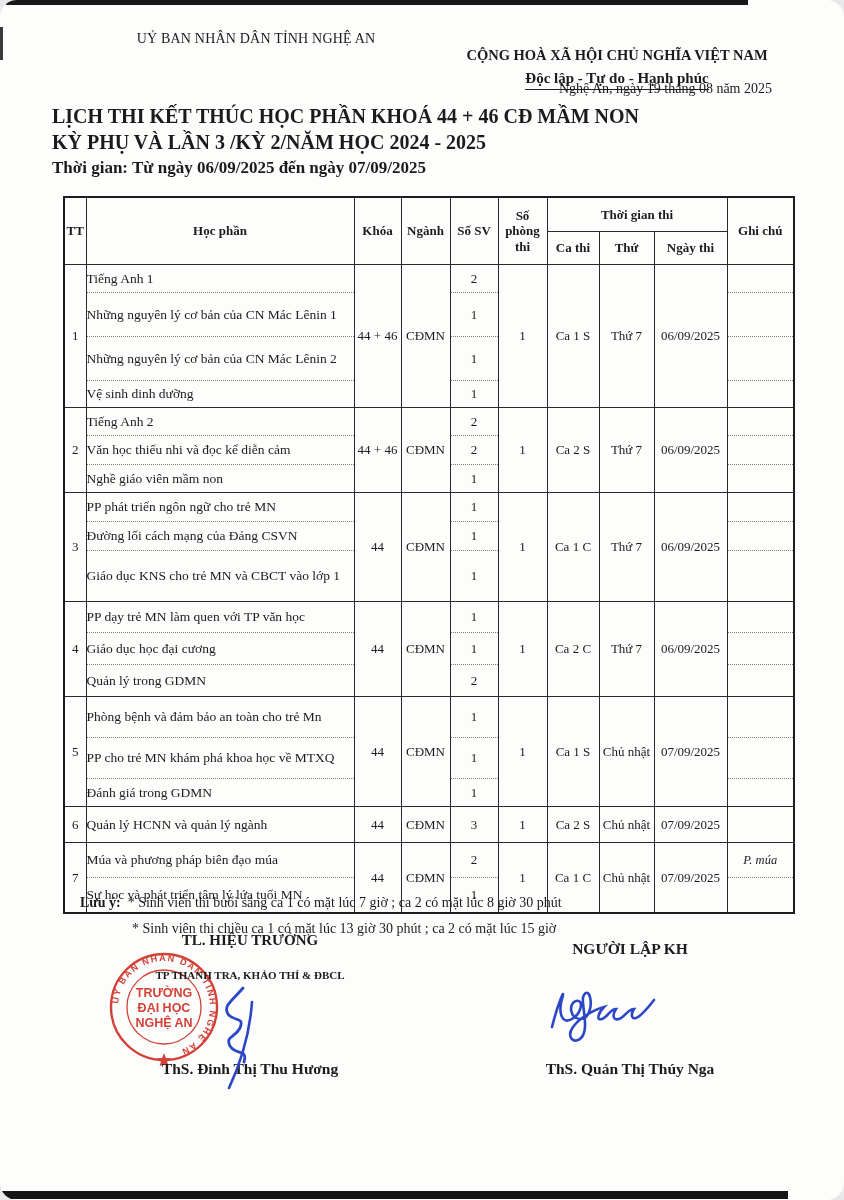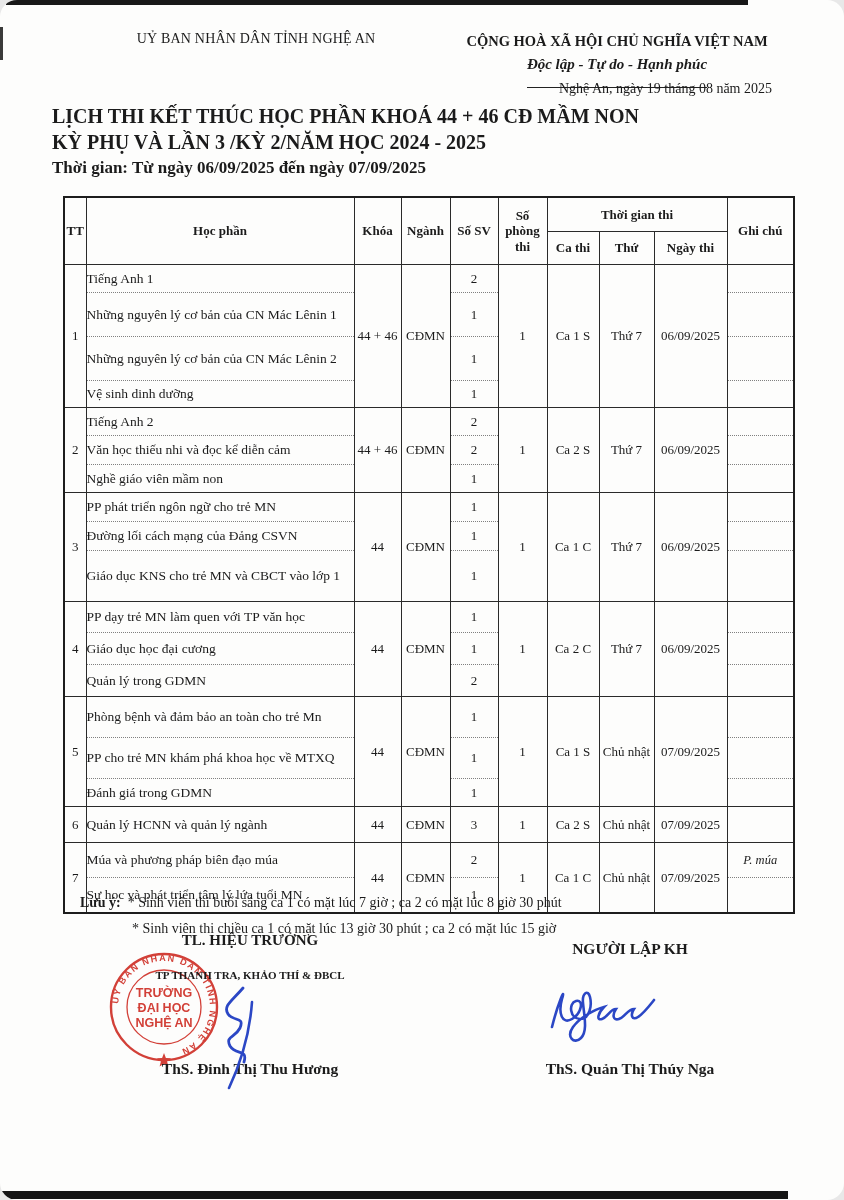--- a/index.html
+++ b/index.html
@@ -10,24 +10,24 @@
   }
   
   .bar-top{position:absolute;left:6px;top:0;width:742px;height:5px;background:#181818;}
   .bar-bottom{position:absolute;left:0;top:1191px;width:788px;height:8px;background:#151515;}
   .mark-left{position:absolute;left:0;top:27px;width:3px;height:33px;background:#3a3a3a;}
   
   .org-block{position:absolute;left:108px;top:30px;width:296px;text-align:center;line-height:1.35;}
   .org-parent{font-size:14px;letter-spacing:.2px;}
   .org-name{font-size:14.5px;font-weight:bold;margin-top:2px;}
   .org-name span{display:inline-block;border-bottom:1.5px solid #222;padding-bottom:1px;}
-  .motto-block{position:absolute;left:452px;top:32px;width:330px;text-align:center;line-height:1.35;}
+  .motto-block{position:absolute;left:452px;top:46px;width:330px;text-align:center;line-height:1.35;}
   .motto-1{font-size:14.5px;font-weight:bold;}
   .motto-2{font-size:15px;font-weight:bold;margin-top:2px;}
-  .motto-2 span{display:inline-block;border-bottom:1.5px solid #222;padding-bottom:13px;font-style:italic;}
+  .motto-2 span{display:inline-block;border-bottom:1.5px solid #222;padding-bottom:1px;}
   .date-line{position:absolute;left:464px;top:81px;width:308px;text-align:right;font-size:14px;}
   .title{position:absolute;left:52px;width:734px;font-weight:bold;}
   .title-1{top:105px;font-size:20px;}
   .title-2{top:131px;font-size:20px;}
   .title-3{top:158px;font-size:17px;}
   
   .grid-wrap{position:absolute;left:63px;top:196px;}
   table.grid{border-collapse:collapse;table-layout:fixed;width:730px;}
   .grid th,.grid td{border:1px solid #2a2a2a;padding:0 3px;vertical-align:middle;overflow:hidden;}
   table.grid{border:2px solid #1d1d1d;}

